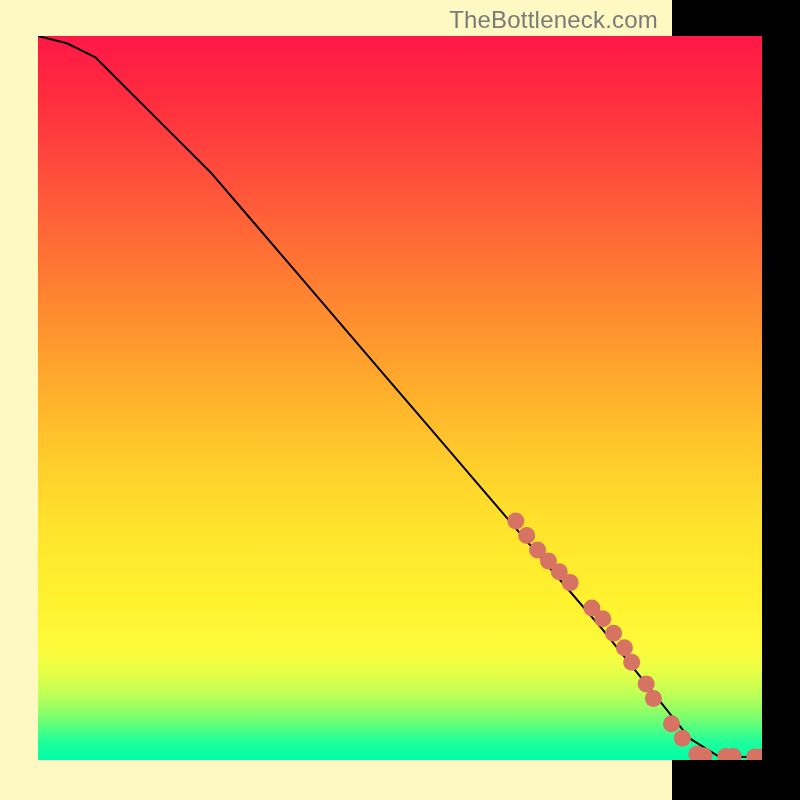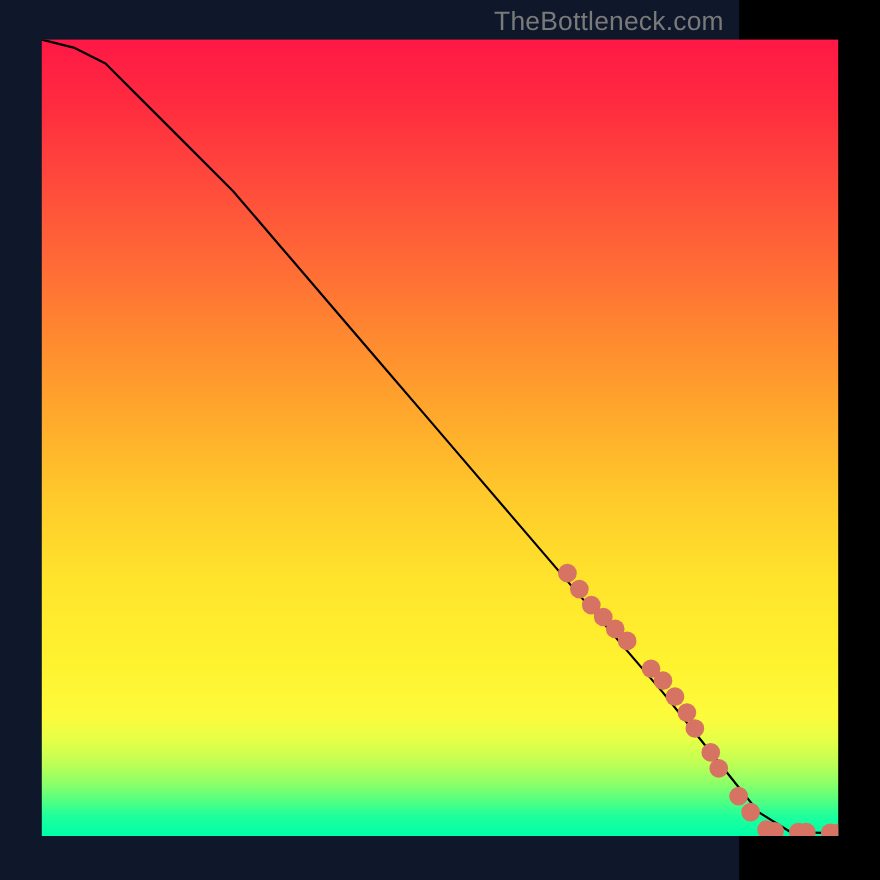--- a/index.html
+++ b/index.html
@@ -8,21 +8,21 @@
     width: 800px;
     height: 800px;
     background: #000;
     font-family: Arial, Helvetica, sans-serif;
     overflow: hidden;
   }
   .stage {
     position: relative;
     width: 672px;
     height: 800px;
-    background: #0f172a;
+    background: #fef9c3;
   }
   .watermark {
     position: absolute;
     top: 6px;
     right: 14px;
     font-size: 24px;
     font-weight: 500;
     color: #7a7a7a;
     letter-spacing: 0.2px;
     z-index: 10;

